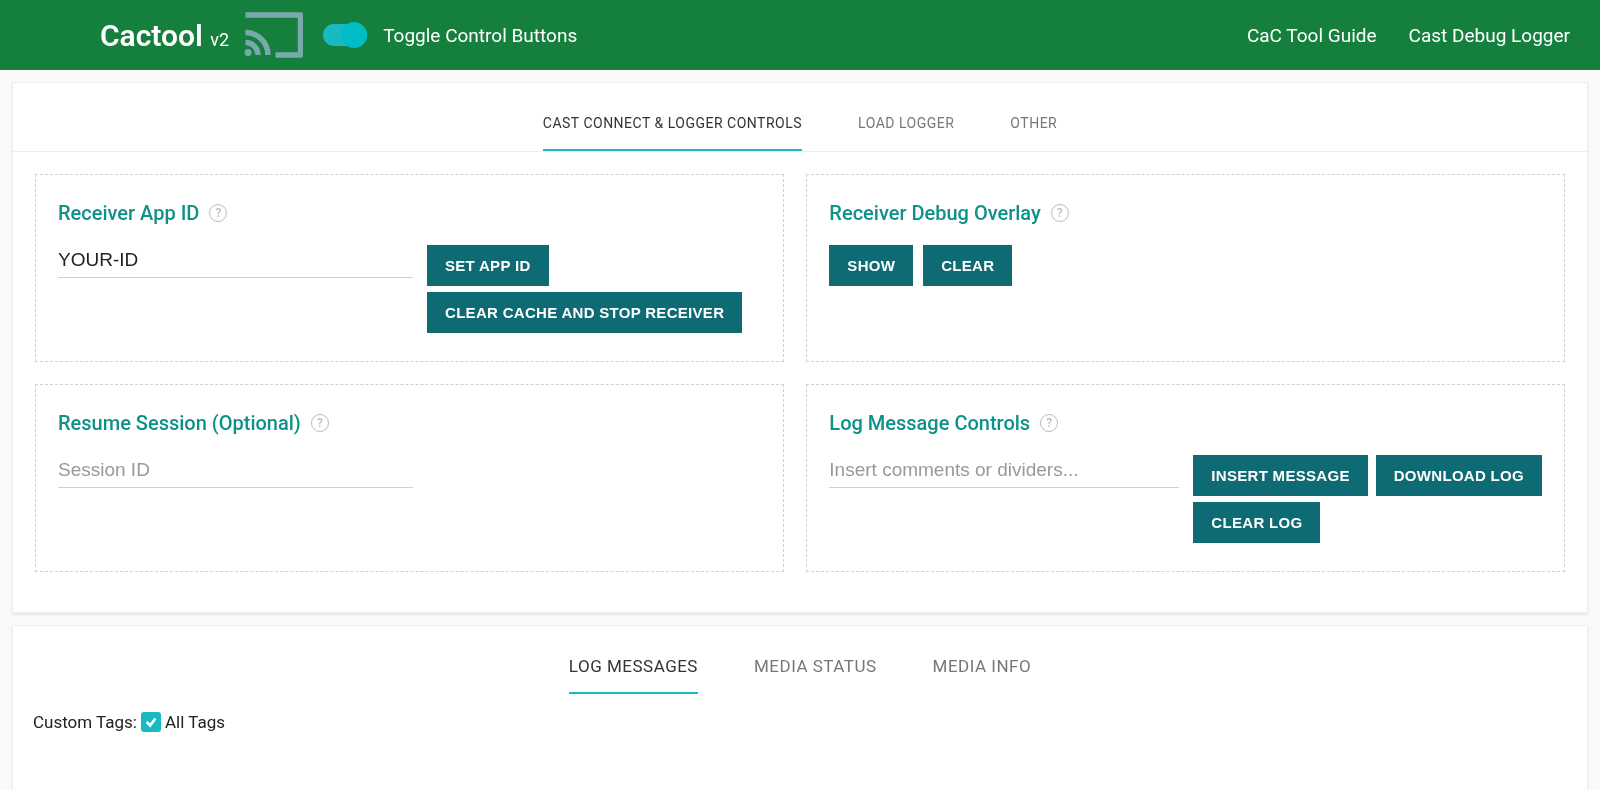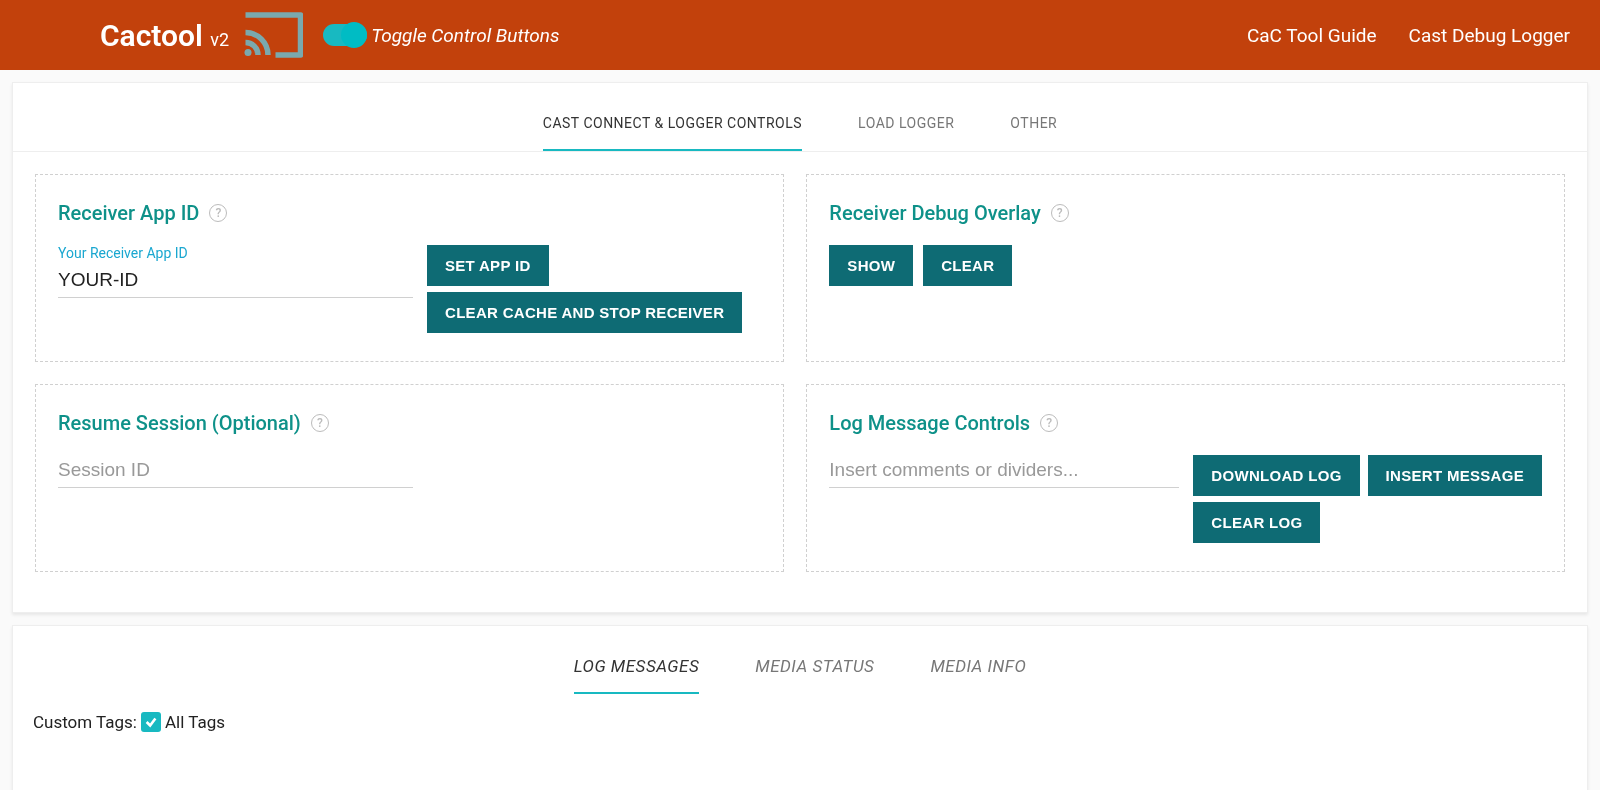--- a/index.html
+++ b/index.html
@@ -1,21 +1,21 @@
 <!DOCTYPE html>
 <html><head>
 <meta charset="utf-8">
 <style>
 * { box-sizing: border-box; margin: 0; padding: 0; }
 body { font-family: -apple-system, BlinkMacSystemFont, "Segoe UI", Roboto, Helvetica, Arial, sans-serif; background: #fafafa; width: 1600px; }
-.header { background: #c2410c; height: 70px; display: flex; align-items: center; padding: 0 30px; }
+.header { background: #15803d; height: 70px; display: flex; align-items: center; padding: 0 30px; }
 .brand { color: #fff; font-size: 30px; font-weight: 600; margin-left: 70px; }
 .brand-sub { font-size: 18px; font-weight: 400; vertical-align: baseline; }
 .cast-icon-wrap { margin-left: 14px; display: flex; align-items: center; }
-.toggle-wrap { margin-left: 20px; display: flex; align-items: center; gap: 4px; font-style: italic; }
+.toggle-wrap { margin-left: 20px; display: flex; align-items: center; gap: 16px; }
 .toggle { width: 44px; height: 22px; background: #18b9c1; border-radius: 11px; position: relative; cursor: pointer; }
 .toggle::after { content: ""; position: absolute; right: 0; top: -2px; width: 26px; height: 26px; background: #00bcc4; border-radius: 50%; }
 .toggle-label { color: #fff; font-size: 19px; }
 .header-spacer { flex: 1; }
 .header-link { color: #fff; font-size: 19px; text-decoration: none; margin-left: 32px; cursor: pointer; }
 .main-card { background: #fff; margin: 12px; border: 1px solid #eee; box-shadow: 0 2px 3px rgba(0,0,0,0.08); padding-bottom: 18px; }
 .tabs { display: flex; justify-content: center; gap: 56px; border-bottom: 1px solid #eee; }
 .tab { padding: 32px 0 18px; font-size: 14px; letter-spacing: 0.5px; color: #777; cursor: pointer; border-bottom: 2px solid transparent; }
 .tab.active { color: #333; border-bottom: 2px solid #18b9c1; }
 .grid { display: grid; grid-template-columns: 1fr 1fr; gap: 22px; padding: 22px; }
@@ -28,21 +28,21 @@
 .field-input { border: none; border-bottom: 1px solid #d0d0d0; font-size: 19px; padding: 4px 0 6px; outline: none; background: transparent; color: #222; }
 .field-input::placeholder { color: #999; }
 .btn { background: #0e6b74; color: #fff; border: none; padding: 12px 18px; font-size: 15px; font-weight: 600; letter-spacing: 0.3px; cursor: pointer; white-space: nowrap; }
 .btn-col { display: flex; flex-direction: column; gap: 6px; align-items: flex-start; }
 .btn-row { display: flex; gap: 10px; flex-wrap: wrap; }
 .log-field { width: 350px; }
 .log-btns { display: flex; flex-direction: column; gap: 6px; align-items: flex-start; }
 .log-btns-row { display: flex; gap: 8px; }
 .sub-card { background: #fff; margin: 12px; border: 1px solid #eee; box-shadow: 0 2px 3px rgba(0,0,0,0.08); padding-bottom: 60px; }
 .sub-tabs { display: flex; justify-content: center; gap: 56px; }
-.sub-tab { padding: 30px 0 16px; font-size: 17px; letter-spacing: 0.5px; color: #777; cursor: pointer; border-bottom: 2px solid transparent; font-style: italic; }
+.sub-tab { padding: 30px 0 16px; font-size: 17px; letter-spacing: 0.5px; color: #777; cursor: pointer; border-bottom: 2px solid transparent; }
 .sub-tab.active { color: #333; border-bottom: 2px solid #18b9c1; }
 .tags-row { display: flex; align-items: center; gap: 4px; padding: 18px 20px 0; font-size: 17px; color: #222; }
 .checkbox { width: 20px; height: 20px; background: #18b9c1; border-radius: 3px; display: inline-flex; align-items: center; justify-content: center; cursor: pointer; }
 .checkbox svg { width: 14px; height: 14px; stroke: #fff; stroke-width: 3; fill: none; }
 </style>
 </head>
 <body>
 
 <div class="header">
   <span class="brand">
@@ -75,21 +75,20 @@
 
   <div class="grid">
 
     <div class="panel">
       <div class="panel-title">
         <span>Receiver App ID</span>
         <span class="help-icon">?</span>
       </div>
       <div class="panel-body">
         <div class="field">
-          <span class="field-label">Your Receiver App ID</span>
           <input class="field-input" value="YOUR-ID" style="">
         </div>
         <div class="btn-col">
           <button class="btn">SET APP ID</button>
           <button class="btn">CLEAR CACHE AND STOP RECEIVER</button>
         </div>
       </div>
     </div>
 
     <div class="panel">
@@ -119,22 +118,22 @@
       <div class="panel-title">
         <span>Log Message Controls</span>
         <span class="help-icon">?</span>
       </div>
       <div class="panel-body">
         <div class="field log-field">
           <input class="field-input" placeholder="Insert comments or dividers..." style="">
         </div>
         <div class="log-btns">
           <div class="log-btns-row">
+            <button class="btn">INSERT MESSAGE</button>
             <button class="btn">DOWNLOAD LOG</button>
-            <button class="btn">INSERT MESSAGE</button>
           </div>
           <button class="btn">CLEAR LOG</button>
         </div>
       </div>
     </div>
 
   </div>
 </div>
 
 <div class="sub-card">

